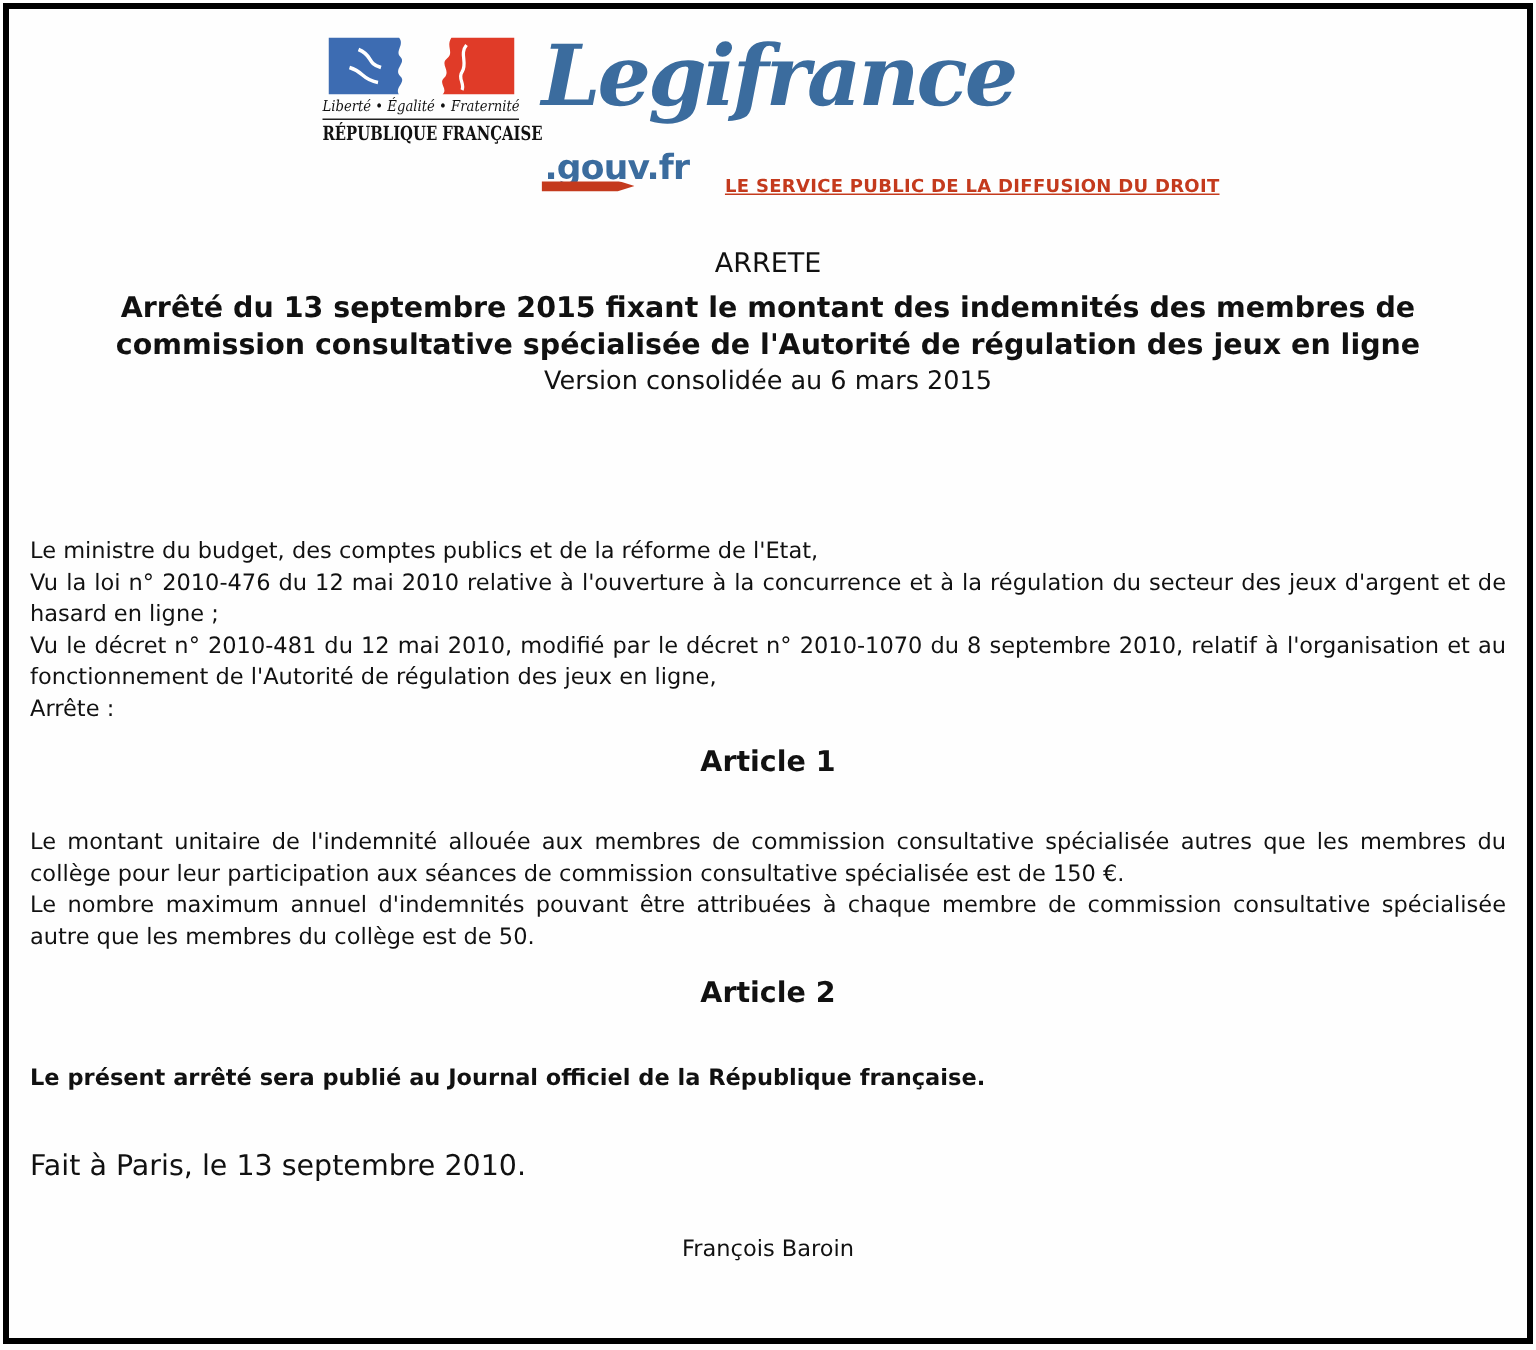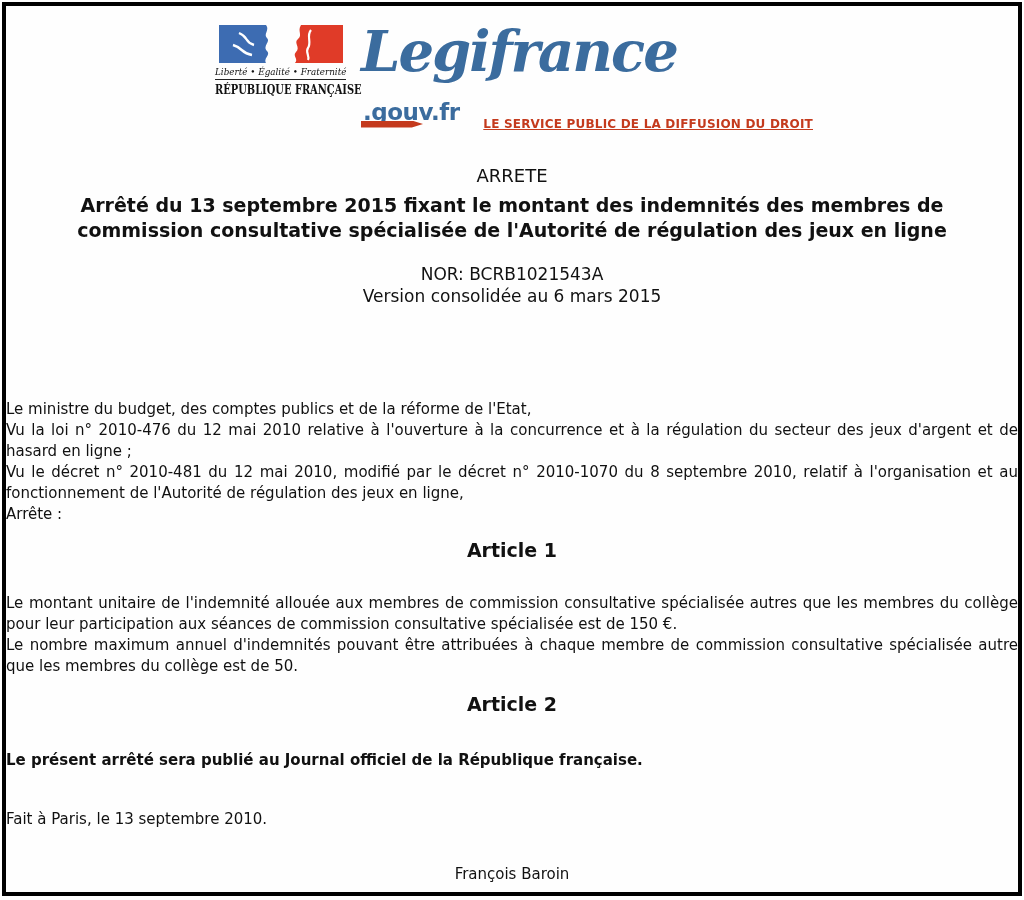--- a/index.html
+++ b/index.html
@@ -101,21 +101,21 @@
     font-weight: bold;
     font-size: 12px;
     letter-spacing: 0.2px;
     color: var(--tagline-red, #c43a1d);
     white-space: nowrap;
     text-decoration: underline;
   }
 
   
   .doc {
-    padding: 0 0;
+    padding: 0 14px;
   }
   .kind {
     margin-top: 57px;
     text-align: center;
     font-size: 18px;
     line-height: 24px;
   }
   .title {
     width: 952px;
     margin: 5px auto 0;
@@ -153,21 +153,21 @@
   .article-body {
     font-size: 15px;
     line-height: 21px;
     text-align: justify;
     white-space: pre-line;
   }
   .article-body.a1 { margin-top: 31px; }
   .article-body.a2 { margin-top: 34px; font-weight: bold; }
   .signature-date {
     margin-top: 38px;
-    font-size: 15px;
+    font-size: 19px;
     line-height: 21px;
   }
   .signatory {
     margin-top: 34px;
     text-align: center;
     font-size: 15px;
     line-height: 21px;
   }
 </style>
 </head>
@@ -196,21 +196,20 @@
       <div class="tagline-row">
         <span class="red-bar"></span>
         <span class="tagline">LE SERVICE PUBLIC DE LA DIFFUSION DU DROIT</span>
       </div>
     </div>
   </header>
 
   <main class="doc">
     <div class="kind">ARRETE</div>
     <h1 class="title">Arrêté du 13 septembre 2015 fixant le montant des indemnités des membres de commission consultative spécialisée de l'Autorité de régulation des jeux en ligne</h1>
-    <div class="nor">NOR: BCRB1021543A</div>
     <div class="version">Version consolidée au 6 mars 2015</div>
 
     <p class="preamble">Le ministre du budget, des comptes publics et de la réforme de l'Etat,
 Vu la loi n° 2010-476 du 12 mai 2010 relative à l'ouverture à la concurrence et à la régulation du secteur des jeux d'argent et de hasard en ligne ;
 Vu le décret n° 2010-481 du 12 mai 2010, modifié par le décret n° 2010-1070 du 8 septembre 2010, relatif à l'organisation et au fonctionnement de l'Autorité de régulation des jeux en ligne,
 Arrête :</p>
 
     <h2 class="article-heading a1">Article 1</h2>
     <p class="article-body a1">Le montant unitaire de l'indemnité allouée aux membres de commission consultative spécialisée autres que les membres du collège pour leur participation aux séances de commission consultative spécialisée est de 150 €.
 Le nombre maximum annuel d'indemnités pouvant être attribuées à chaque membre de commission consultative spécialisée autre que les membres du collège est de 50.</p>

